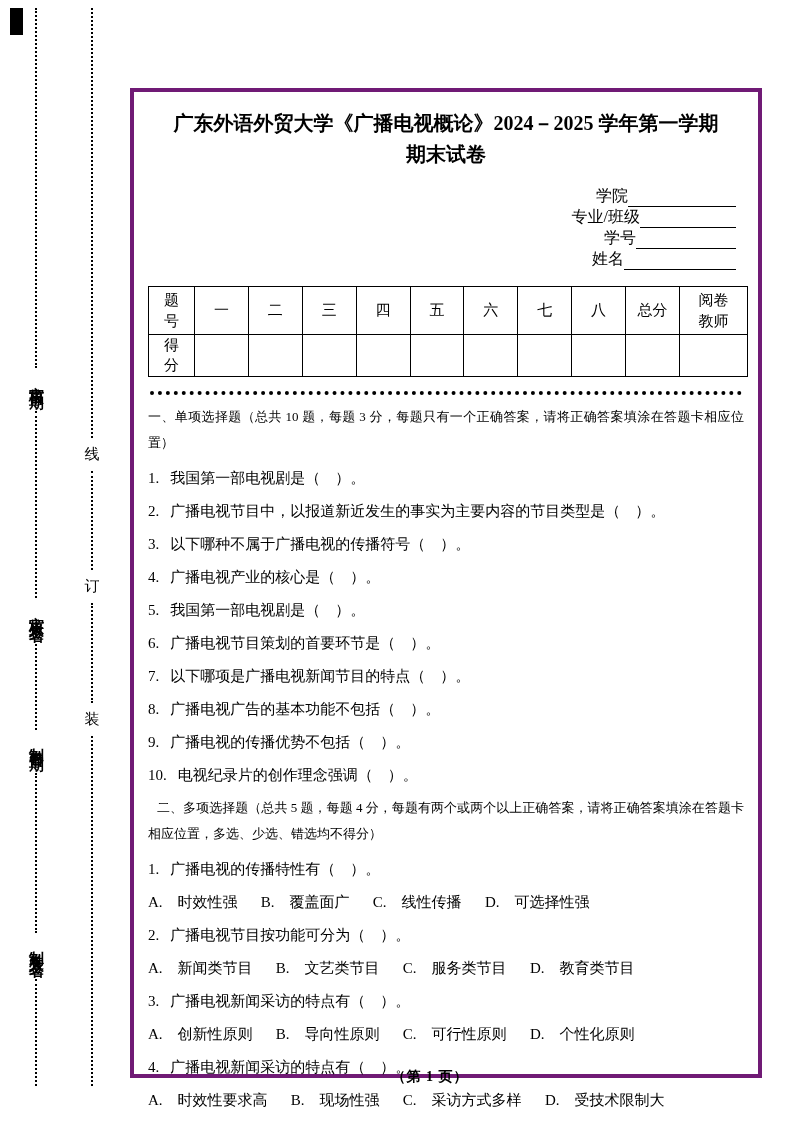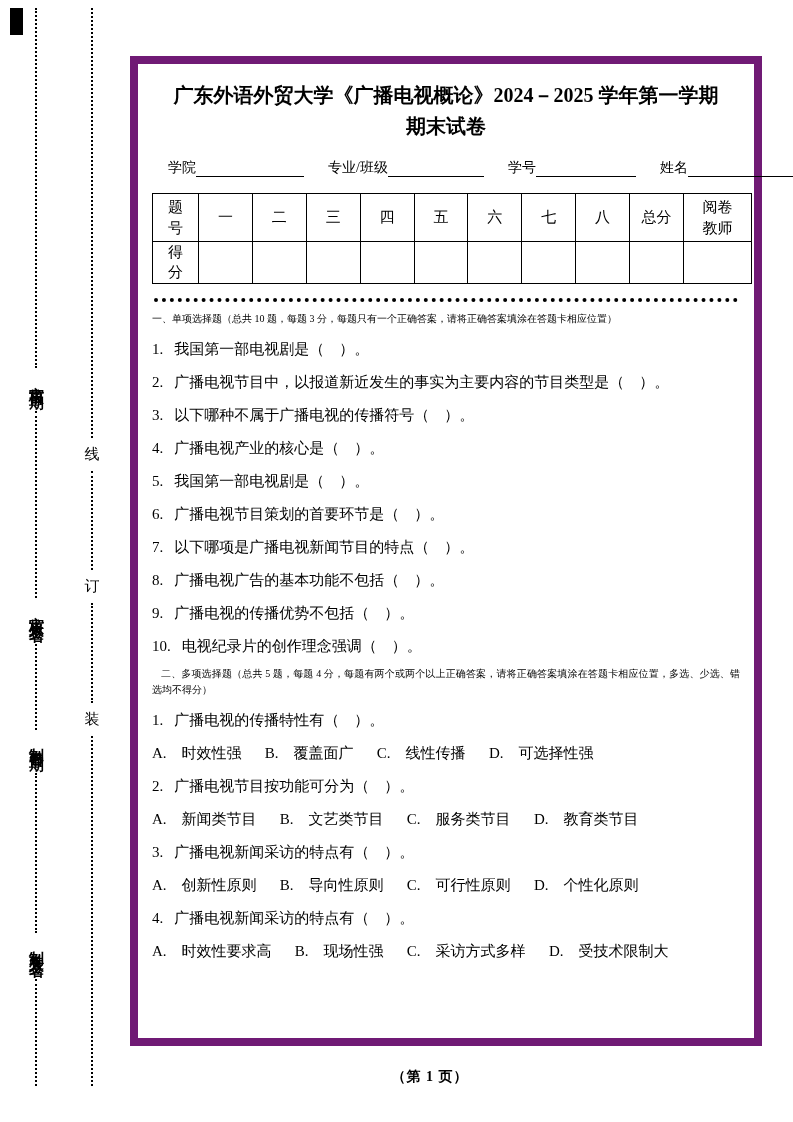--- a/index.html
+++ b/index.html
@@ -25,55 +25,55 @@
   .dotseg { width: 0; border-left: 2.5px dotted #000; flex-shrink: 1; flex-basis: 0; }
   .vlabel {
     writing-mode: vertical-rl; text-orientation: upright;
     font-weight: bold; font-size: 15px; letter-spacing: 3px;
     padding: 6px 0; white-space: nowrap;
   }
   .vchar { font-size: 15px; padding: 9px 0; line-height: 1; }
 
   
   .paper {
-    position: absolute; left: 130px; top: 56px;
+    position: absolute; left: 130px; top: 88px;
     width: 632px; height: 990px;
-    border: 8px solid #701a75;
+    border: 4px solid #701a75;
     padding: 12px 14px 0 14px;
   }
 
   .title {
     font-size: 20px; font-weight: bold; text-align: center;
     line-height: 31px; margin: 4px 16px 0 16px;
   }
 
   .fields {
     display: flex; align-items: flex-end;
-    margin: 16px 8px 0 16px; font-size: 14px;
+    margin: 16px 8px 0 16px; font-size: 16px; flex-direction: column;
   }
   .field { display: flex; align-items: flex-end; white-space: nowrap; }
   .field + .field { margin-left: 24px; }
   .blank { display: inline-block; border-bottom: 1.5px solid #000; height: 19px; }
 
   table.score-table {
     border-collapse: collapse; table-layout: fixed;
     width: 600px; margin: 16px auto 0 auto;
     font-size: 15px; text-align: center; padding-left: 32px;
   }
   table.score-table td { border: 1.5px solid #000; padding: 0; }
   tr.row-head td { height: 48px; }
   tr.row-score td { height: 40px; }
   table.score-table td:first-child { width: 46px; }
   table.score-table td:last-child { width: 68px; }
   .stack1 { width: 1.2em; margin: 0 auto; line-height: 1.35; word-break: break-all; }
   .stack2 { width: 2.3em; margin: 0 auto; line-height: 1.35; word-break: break-all; }
 
   .dotsep { border-top: 4px dotted #000; margin: 14px 2px 4px 2px; height: 0; }
 
-  .sec-heading { font-size: 10px; line-height: 16px; margin-top: 9px; text-align: justify; }
+  .sec-heading { font-size: 13px; line-height: 26px; margin-top: 9px; text-align: justify; }
   .sec-heading.s2h { text-indent: 9px; }
 
   .q, .opts { font-size: 15px; line-height: 22px; margin-top: 11px; white-space: nowrap; }
   .qnum { margin-right: 11px; }
   .opts span + span { margin-left: 1.55em; }
 
   .footer {
     position: absolute; left: 114px; top: 1068px; width: 632px;
     text-align: center; font-size: 14px; font-weight: bold; letter-spacing: 1px;
   }

